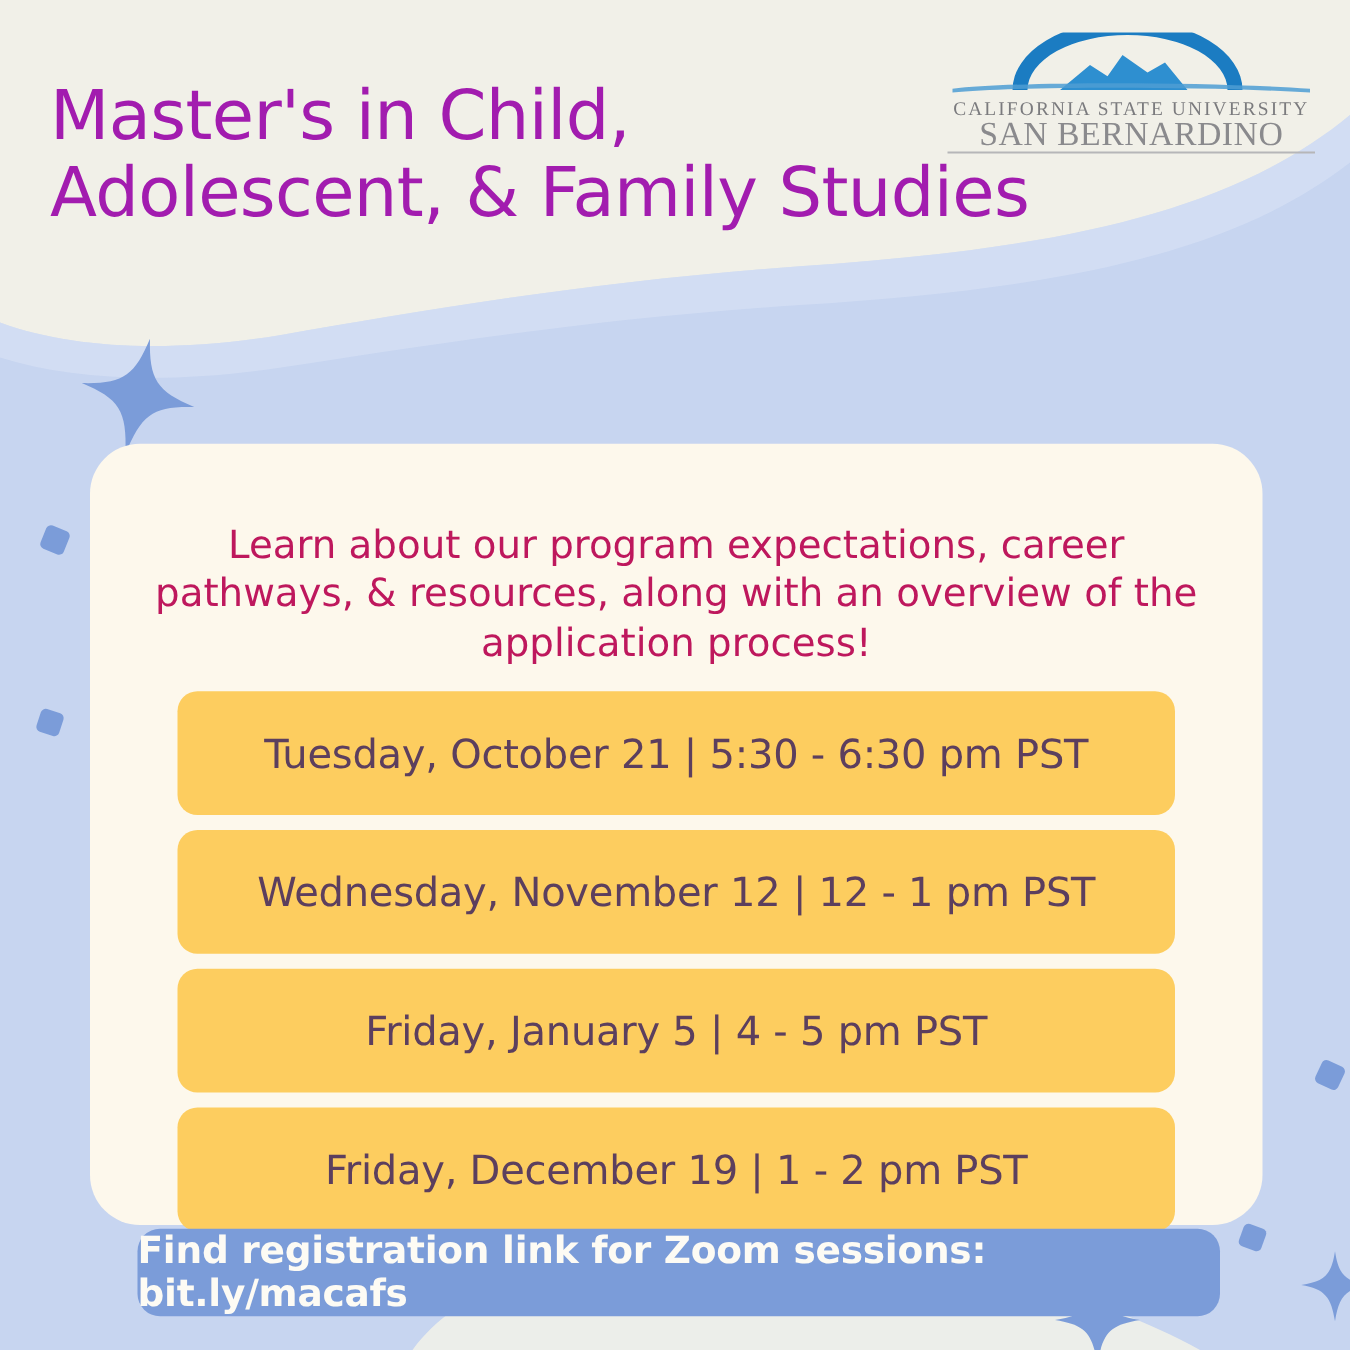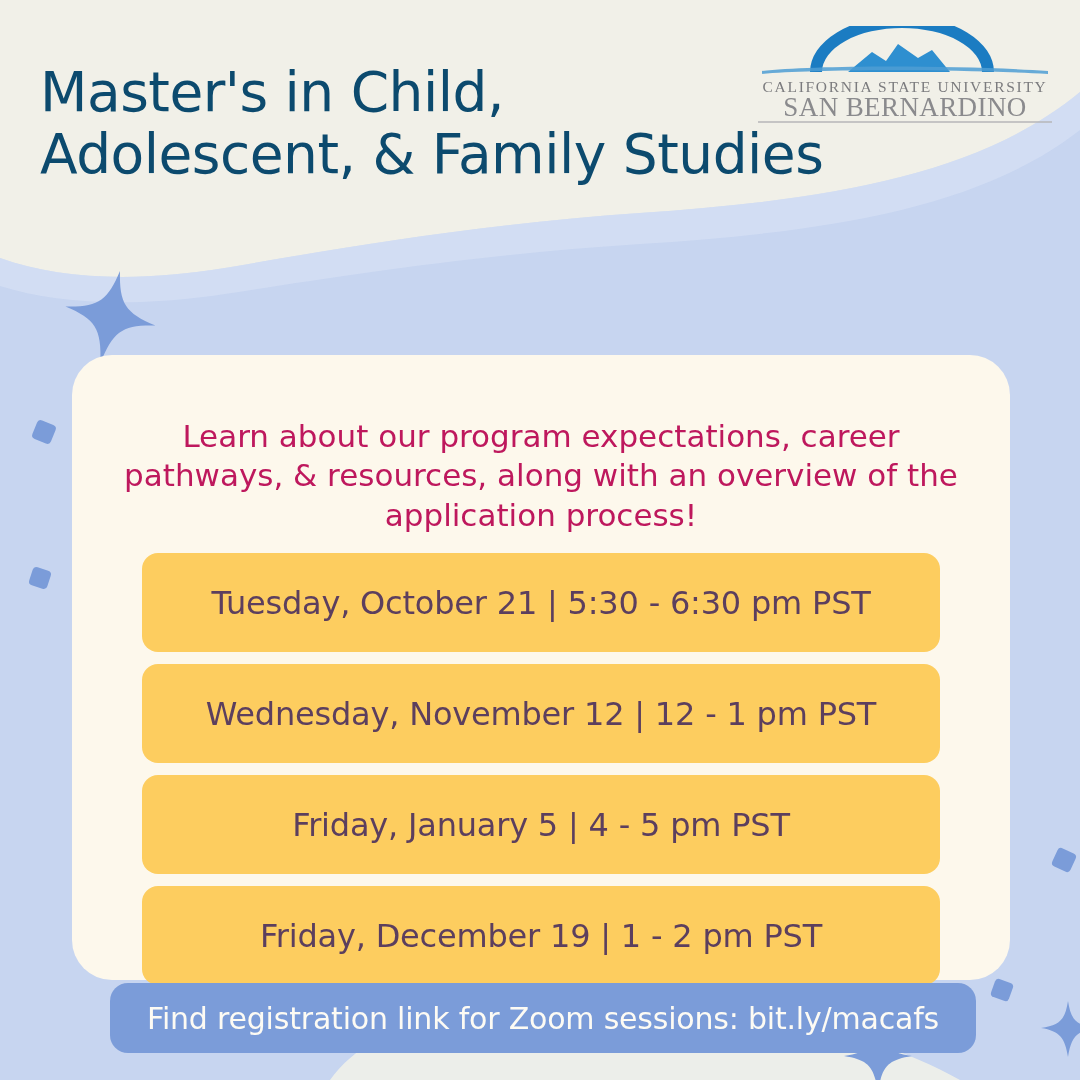--- a/index.html
+++ b/index.html
@@ -22,21 +22,21 @@
   
   .deco-svg { position:absolute; inset:0; width:1080px; height:1080px; pointer-events:none; }
 
   
   .header {
     position:absolute; top:0; left:0; width:1080px; height:230px;
   }
   .title {
     position:absolute;
     left:40px; top:62px;
-    color:#0c4a6e;
+    color:#a21caf;
     font-size:55px;
     line-height:1.12;
     font-weight:400;
     letter-spacing:-0.5px;
     white-space:pre-line;
     font-family:"DejaVu Sans", sans-serif;
   }
   .logo {
     position:absolute;
     right:22px; top:26px;
@@ -110,21 +110,21 @@
     left:110px; top:983px;
     width:866px; height:70px;
     background:#7b9cd9;
     border-radius:18px;
     display:flex; align-items:center; justify-content:center;
     z-index:7;
   }
   .footer-label {
     color:#fdfbf4;
     font-size:30px;
-    font-weight:normal;
+    font-weight:bold;
     letter-spacing:-0.2px;
     font-family:"DejaVu Sans", sans-serif;
   }
 </style>
 </head>
 <body>
 
 <div id="poster">
 
   <svg class="bg-svg" viewBox="0 0 1080 1080">

